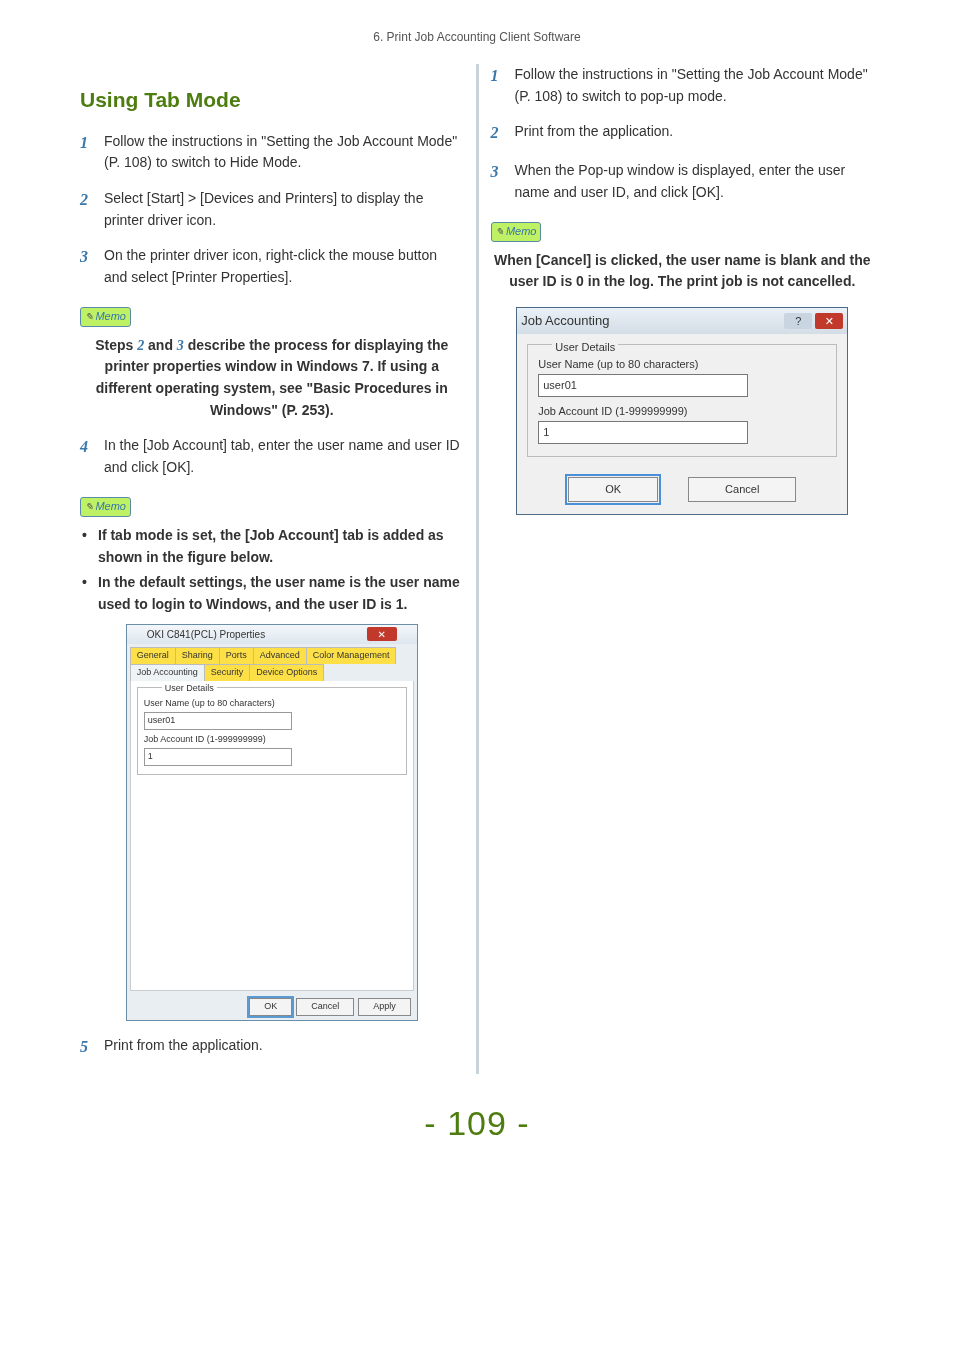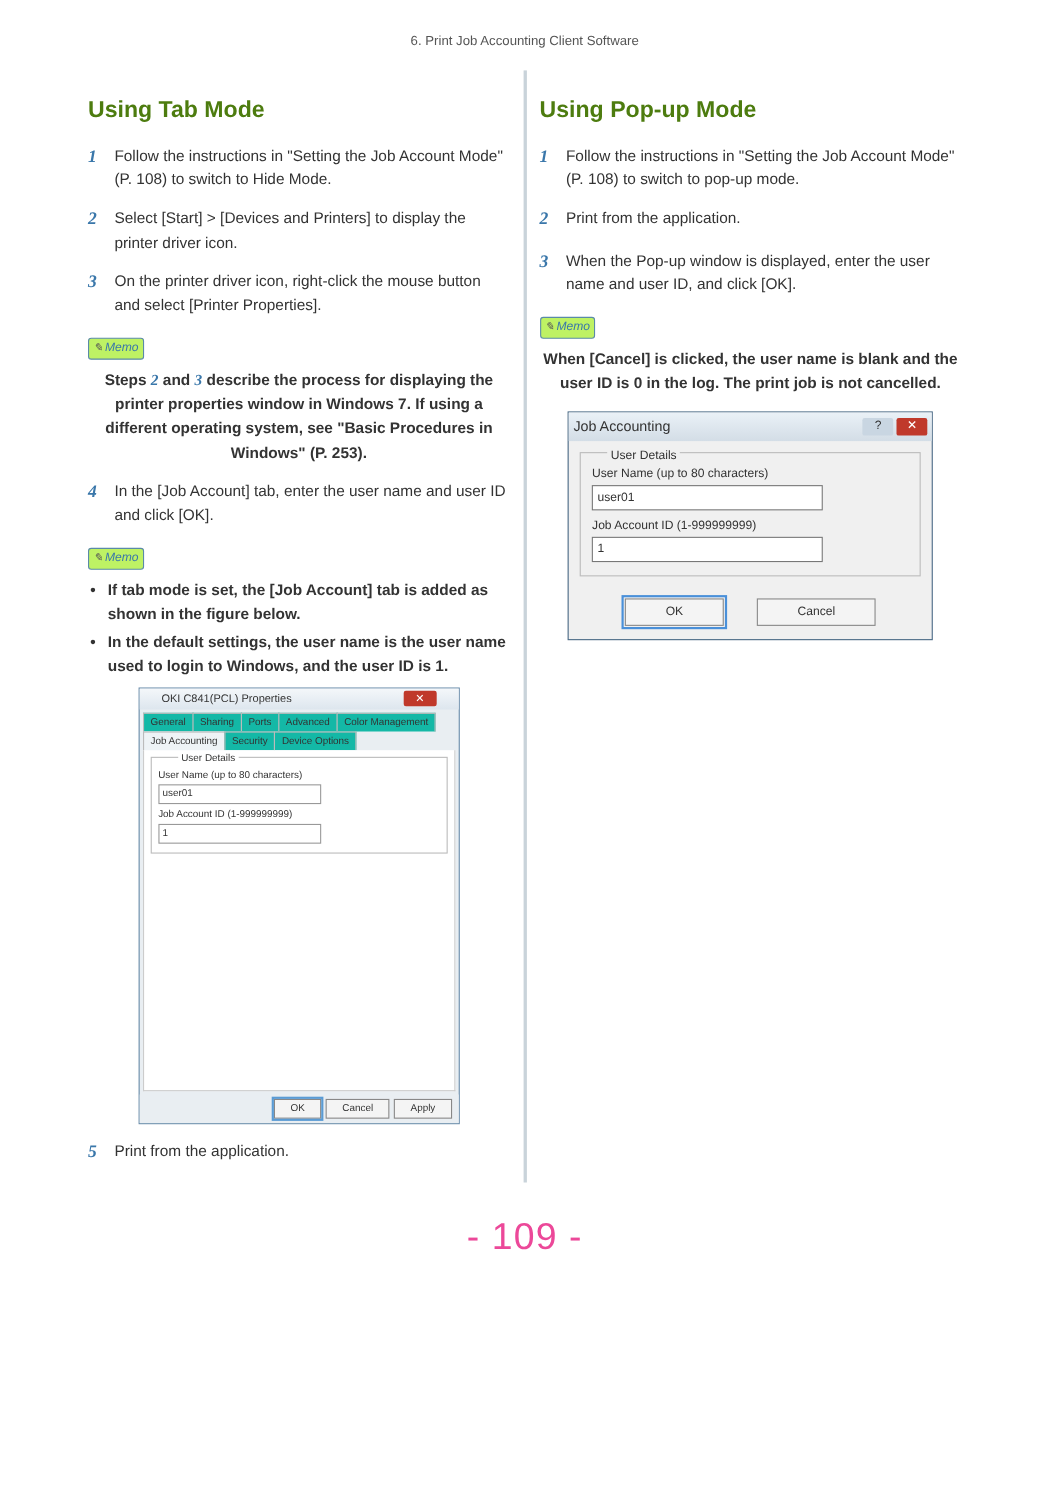--- a/index.html
+++ b/index.html
@@ -133,21 +133,21 @@
     border-radius: 2px;
   }
   .tabs-row {
     display: flex;
     font-size: 9px;
   }
   .tabs-row .tab {
     border: 1px solid #bbb;
     border-bottom: none;
     padding: 1px 6px;
-    background: #14b8a6;
+    background: #fde047;
     margin-right: -1px;
   }
   .tabs-row .tab.active {
     background: #eef3f6;
   }
   .props-body {
     background: #fff;
     margin: 0 3px 3px 3px;
     padding: 6px;
     height: 310px;
@@ -251,21 +251,21 @@
     background: #f4f4f4;
     font-size: 11px;
   }
   .popup-btns .btn.primary {
     outline: 2px solid #4a90d9;
     outline-offset: 1px;
   }
   .page-number {
     text-align: center;
     font-size: 34px;
-    color: #ec4899;
+    color: #4d7c0f;
     margin-top: 30px;
     font-family: Verdana, sans-serif;
     letter-spacing: 1px;
   }
 </style>
 </head>
 <body>
 
 <div class="page">
 
@@ -343,21 +343,20 @@
 
       <div class="step">
         <div class="num">5</div>
         <div class="body">Print from the application.</div>
       </div>
     </div>
 
     <div class="divider"></div>
 
     <div class="col">
-      <h2>Using Pop-up Mode</h2>
 
       <div class="step">
         <div class="num">1</div>
         <div class="body">Follow the instructions in "Setting the Job Account Mode" (P. 108) to switch to pop-up mode.</div>
       </div>
       <div class="step">
         <div class="num">2</div>
         <div class="body">Print from the application.</div>
       </div>
       <div class="step">

